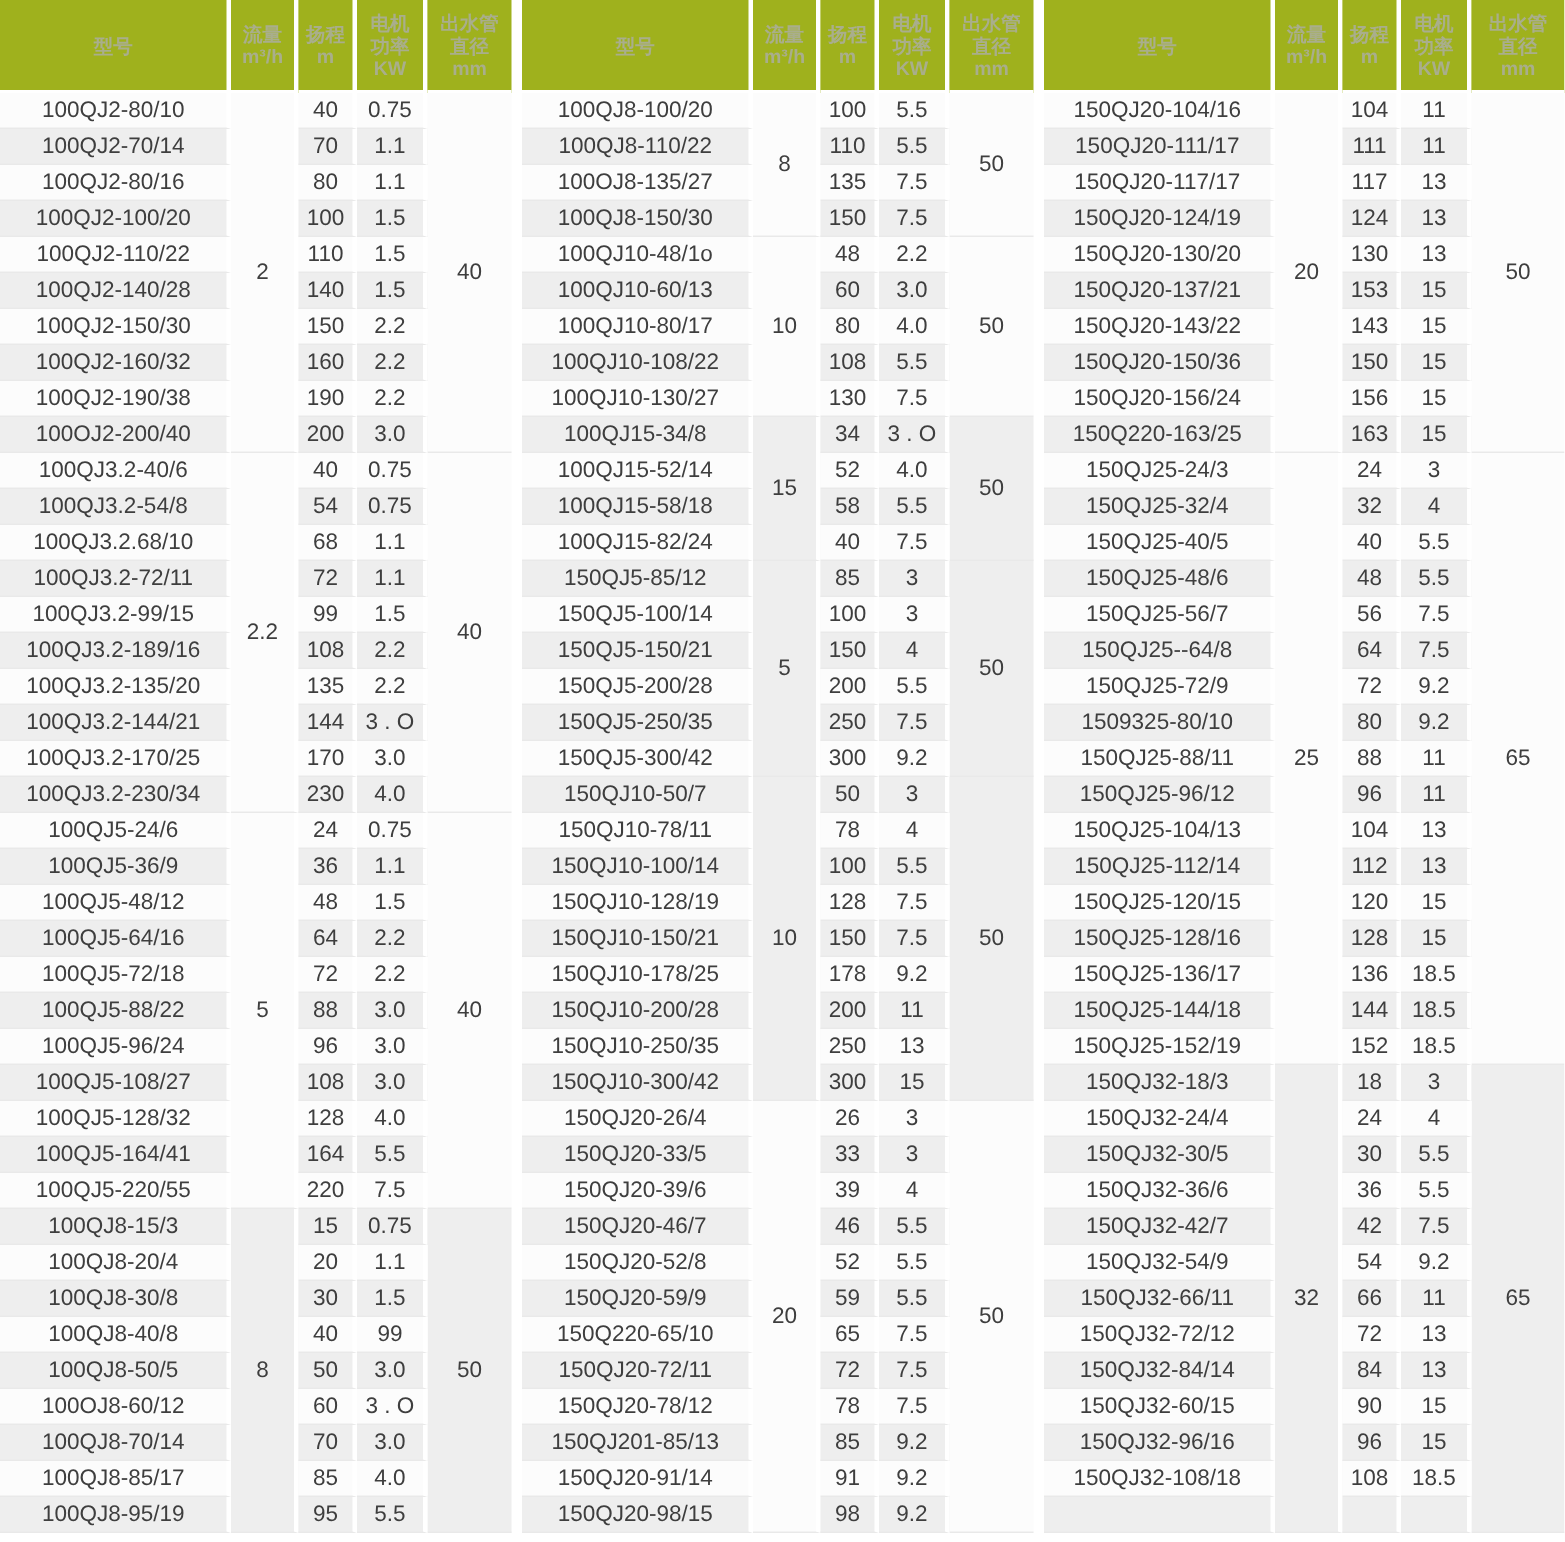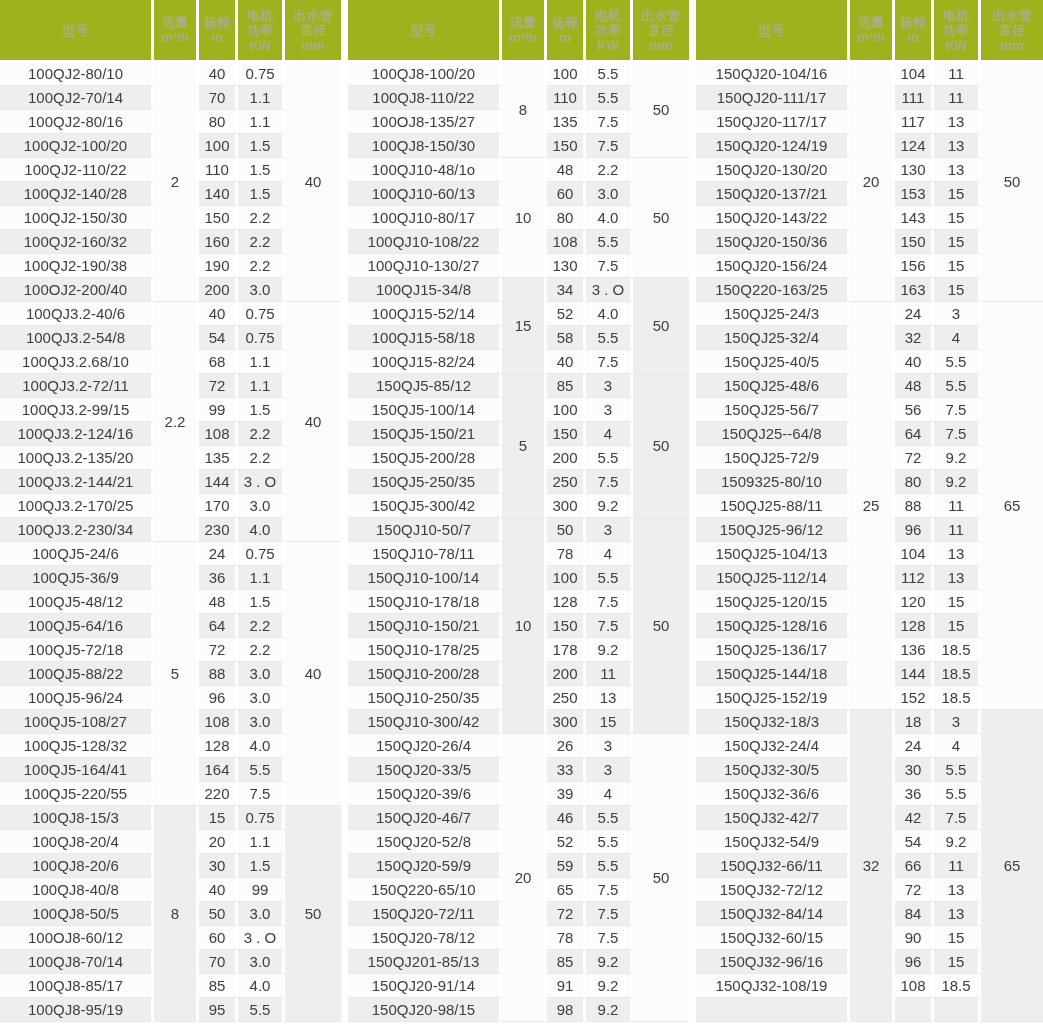--- a/index.html
+++ b/index.html
@@ -142,21 +142,21 @@
           <td class="c0">100QJ3.2-72/11</td>
           <td class="c2">72</td>
           <td class="c3">1.1</td>
         </tr>
         <tr>
           <td class="c0">100QJ3.2-99/15</td>
           <td class="c2">99</td>
           <td class="c3">1.5</td>
         </tr>
         <tr>
-          <td class="c0">100QJ3.2-124/16</td>
+          <td class="c0">100QJ3.2-189/16</td>
           <td class="c2">108</td>
           <td class="c3">2.2</td>
         </tr>
         <tr>
           <td class="c0">100QJ3.2-135/20</td>
           <td class="c2">135</td>
           <td class="c3">2.2</td>
         </tr>
         <tr>
           <td class="c0">100QJ3.2-144/21</td>
@@ -236,21 +236,21 @@
           <td class="c2">15</td>
           <td class="c3">0.75</td>
           <td class="c4 span-cell" rowspan="9">50</td>
         </tr>
         <tr>
           <td class="c0">100QJ8-20/4</td>
           <td class="c2">20</td>
           <td class="c3">1.1</td>
         </tr>
         <tr>
-          <td class="c0">100QJ8-20/6</td>
+          <td class="c0">100QJ8-30/8</td>
           <td class="c2">30</td>
           <td class="c3">1.5</td>
         </tr>
         <tr>
           <td class="c0">100QJ8-40/8</td>
           <td class="c2">40</td>
           <td class="c3">99</td>
         </tr>
         <tr>
           <td class="c0">100QJ8-50/5</td>
@@ -427,21 +427,21 @@
           <td class="c0">150QJ10-78/11</td>
           <td class="c2">78</td>
           <td class="c3">4</td>
         </tr>
         <tr>
           <td class="c0">150QJ10-100/14</td>
           <td class="c2">100</td>
           <td class="c3">5.5</td>
         </tr>
         <tr>
-          <td class="c0">150QJ10-178/18</td>
+          <td class="c0">150QJ10-128/19</td>
           <td class="c2">128</td>
           <td class="c3">7.5</td>
         </tr>
         <tr>
           <td class="c0">150QJ10-150/21</td>
           <td class="c2">150</td>
           <td class="c3">7.5</td>
         </tr>
         <tr>
           <td class="c0">150QJ10-178/25</td>
@@ -751,21 +751,21 @@
           <td class="c0">150QJ32-60/15</td>
           <td class="c2">90</td>
           <td class="c3">15</td>
         </tr>
         <tr>
           <td class="c0">150QJ32-96/16</td>
           <td class="c2">96</td>
           <td class="c3">15</td>
         </tr>
         <tr>
-          <td class="c0">150QJ32-108/19</td>
+          <td class="c0">150QJ32-108/18</td>
           <td class="c2">108</td>
           <td class="c3">18.5</td>
         </tr>
         <tr>
           <td class="c0"></td>
           <td class="c2"></td>
           <td class="c3"></td>
         </tr>
       </tbody>
     </table>

